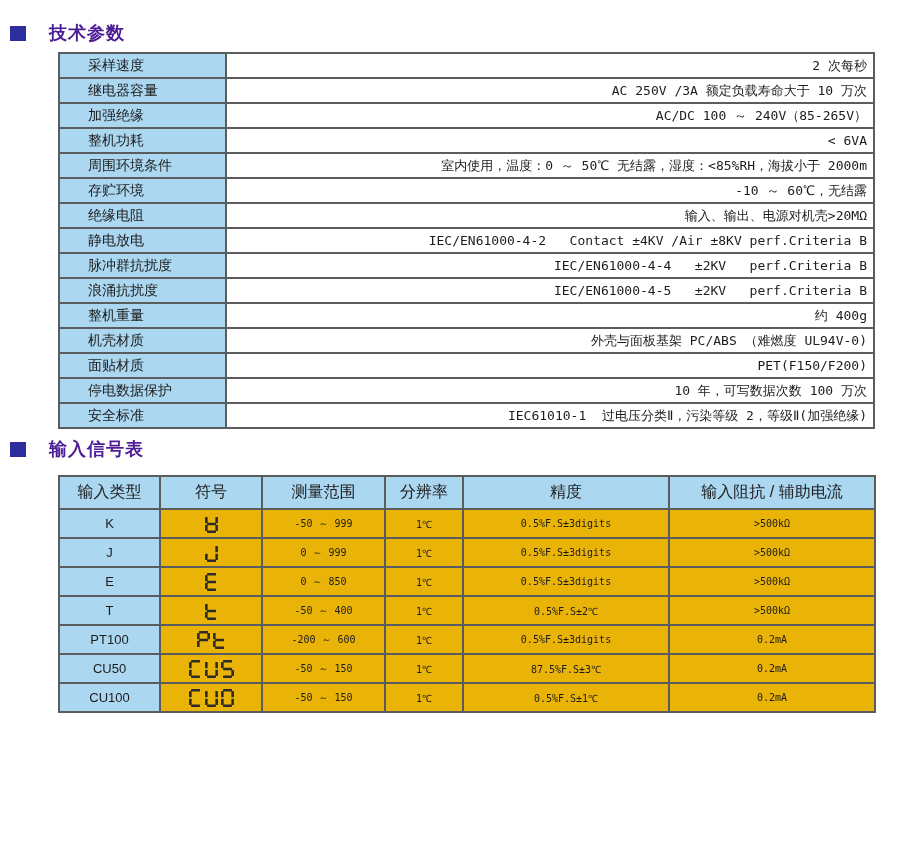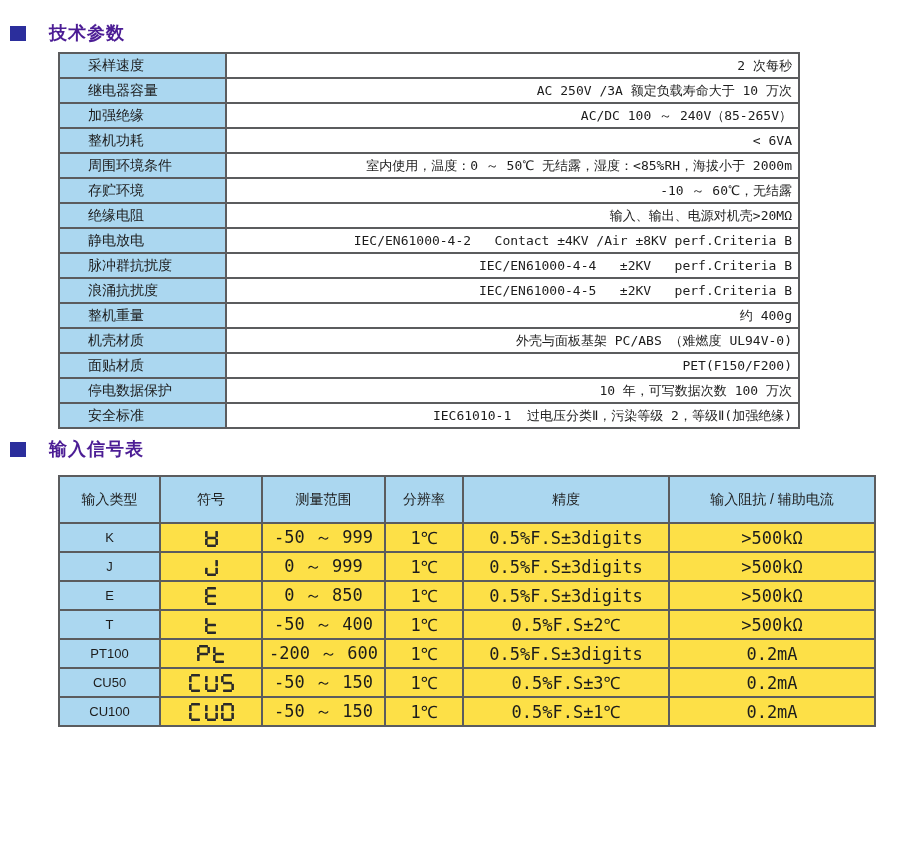--- a/index.html
+++ b/index.html
@@ -38,21 +38,21 @@
     border-collapse: collapse;
     table-layout: fixed;
     margin-left: 58px;
   }
   th, td {
     border: 2px solid #5b5c5e;
     box-sizing: border-box;
   }
 
   
-  .t1 { width: 742px; margin-top: 7px; }
+  .t1 { width: 817px; margin-top: 7px; }
   .t1 th {
     background: #abd7f0;
     width: 167px;
     text-align: left;
     font-weight: normal;
     font-size: 14px;
     padding: 2px 8px 2px 28px;
     height: 25px;
     white-space: pre-line;
     line-height: 19px;
@@ -65,30 +65,30 @@
     padding: 2px 6px 2px 15px;
     white-space: pre;
     overflow: hidden;
   }
 
   
   .t2 { width: 816px; margin-top: 14px; }
   .t2 th {
     background: #abd7f0;
     font-weight: normal;
-    font-size: 14px;
-    height: 47px;
+    font-size: 16px;
+    height: 33px;
     text-align: center;
     padding: 2px 4px;
   }
   .t2 td {
     height: 29px;
     text-align: center;
-    font-size: 17px;
-    background: #fde047;
+    font-size: 10px;
+    background: #eab308;
     padding: 1px 4px;
     overflow: hidden;
   }
   .t2 td.c-type { background: #abd7f0; font-size: 13px; }
   .t2 td.mono {
     font-family: "DejaVu Sans Mono", "Liberation Mono", monospace;
     white-space: pre;
   }
   .col-type  { width: 101px; }
   .col-sym   { width: 102px; }
@@ -347,21 +347,21 @@
                 <rect x="3" y="0" width="14" height="4" rx="1" fill="#2a2a2a"></rect>
                 <rect x="16" y="15" width="4" height="10" rx="1" fill="#2a2a2a"></rect>
                 <rect x="3" y="24" width="14" height="4" rx="1" fill="#2a2a2a"></rect>
                 <rect x="0" y="3" width="4" height="10" rx="1" fill="#2a2a2a"></rect>
                 <rect x="3" y="12" width="14" height="4" rx="1" fill="#2a2a2a"></rect>
               </svg>
             </span>
           </td>
           <td class="mono">-50 ～ 150</td>
           <td class="mono">1℃</td>
-          <td class="mono">0.5%F.S±3℃</td>
+          <td class="mono">87.5%F.S±3℃</td>
           <td class="mono">0.2mA</td>
         </tr>
 
         <tr>
           <td class="c-type">CU100</td>
           <td>
             <span class="seg-wrap">
               <svg viewBox="0 0 20 28" width="13" height="18" aria-hidden="true">
                 <rect x="3" y="0" width="14" height="4" rx="1" fill="#2a2a2a"></rect>
                 <rect x="3" y="24" width="14" height="4" rx="1" fill="#2a2a2a"></rect>

